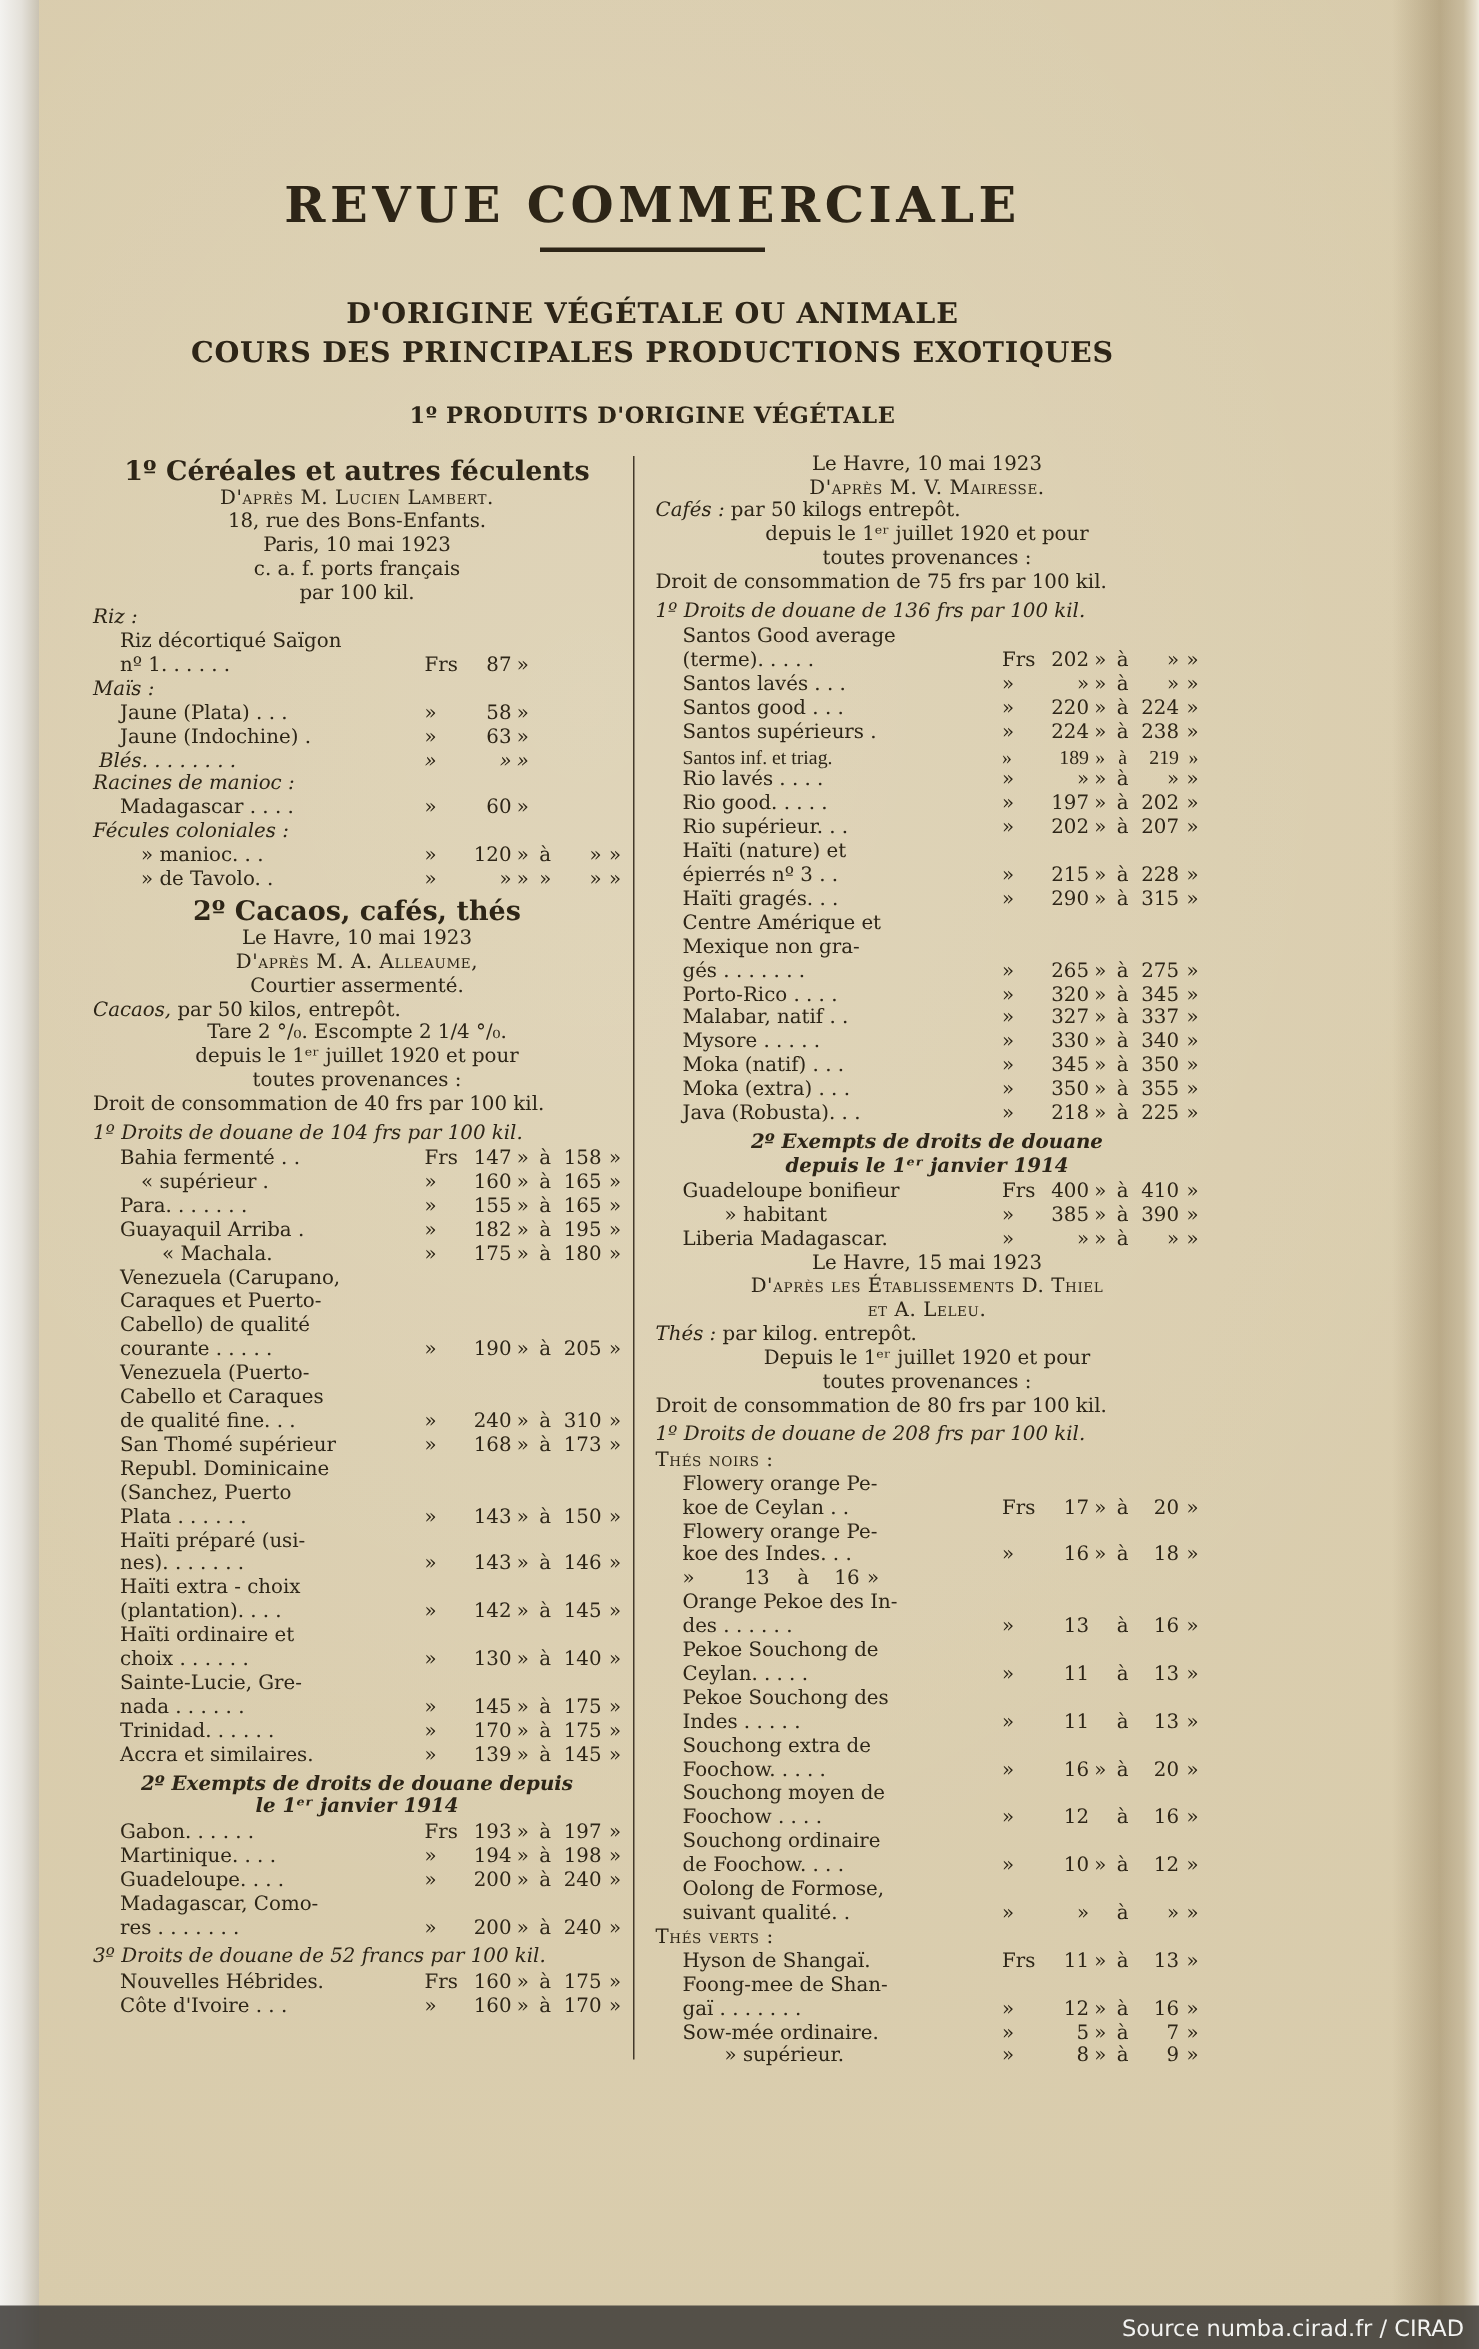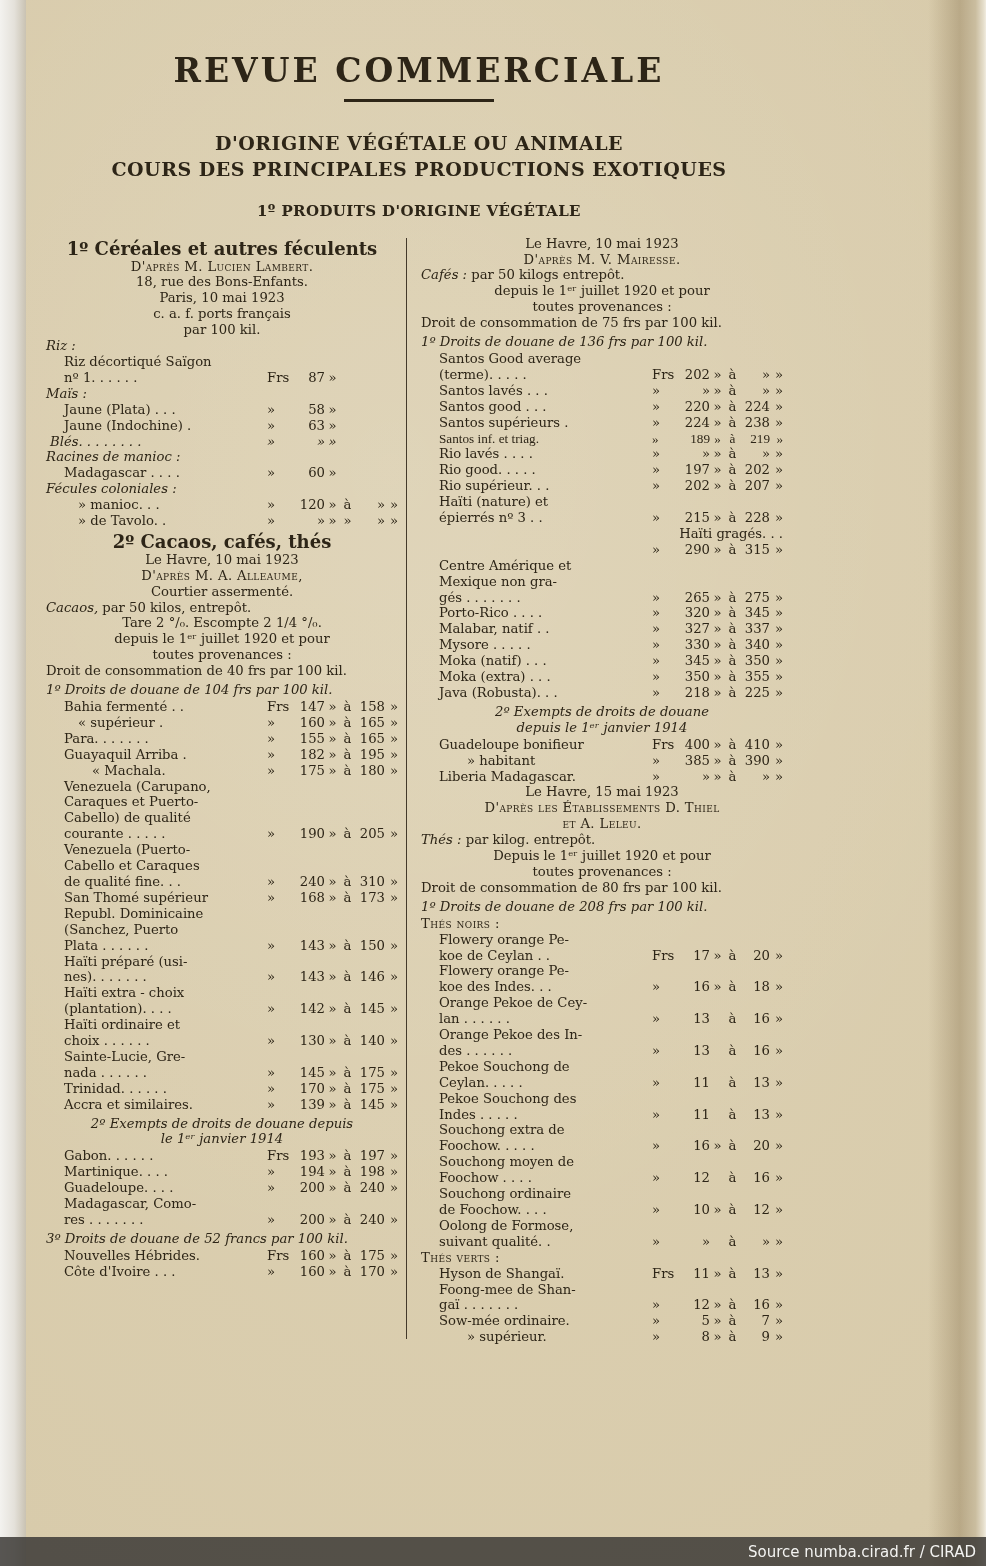--- a/index.html
+++ b/index.html
@@ -25,23 +25,23 @@
     position:absolute; left:0; top:0; width:26px; height:100%;
     background:linear-gradient(90deg,#f3f2ef 0%, #e4e1da 55%, #c9c2b2 100%);
   }
   .edge-right {
     position:absolute; right:0; top:0; width:58px; height:100%;
     background:linear-gradient(90deg, rgba(0,0,0,0) 0%, rgba(104,80,42,.28) 55%, #cabd9f 82%, #e6dfcd 96%, #f1ece0 100%);
     pointer-events:none;
   }
   .content {
     position:relative;
-    margin-left:20px;
+    margin-left:36px;
     width:746px;
-    padding-top:54px;
+    padding-top:120px;
   }
   .title {
     text-align:center;
     font-weight:800;
     font-size:33px;
     letter-spacing:3px;
     line-height:1.05;
   }
   .rule {
     width:150px; height:3px;
@@ -79,21 +79,21 @@
   }
   .col-right { width:362px; }
 
   .h  { font-weight:bold; text-align:center; margin:5px 0 2px 0; font-size:18px; }
   .c  { text-align:center; }
   .sc { text-align:center; font-variant:small-caps; letter-spacing:.4px; }
   .il { font-style:italic; }
   .p  { }
   .it { font-style:italic; }
   .ih { font-style:italic; margin:3px 0 1px 0; }
-  .c2 { text-align:center; white-space:pre-line; }
+  .c2 { text-align:center; white-space:pre-line;font-weight:bold; }
   .scl{ font-variant:small-caps; letter-spacing:.4px; }
 
   .row { display:flex; align-items:flex-end; padding-left:18px; }
   .row .lbl { flex:1; min-width:0; white-space:pre-line; }
   .nums { display:flex; flex:0 0 auto; white-space:nowrap; }
   .nums span { display:inline-block; }
   .n-c1 { width:28px; text-align:left; }
   .n-v1 { width:30px; text-align:right; }
   .n-m1 { width:15px; text-align:center; }
   .n-a  { width:15px; text-align:center; }
@@ -572,21 +572,21 @@
 épierrés nº 3 . .</div>
               <div class="nums">
                 <span class="n-c1">»</span>
                 <span class="n-v1">215</span>
                 <span class="n-m1">»</span>
                 <span class="n-a">à</span>
                 <span class="n-v2">228</span>
                 <span class="n-m2">»</span>
               </div>
             </div>
-            <div class="row" style="padding-left: 18px; flex-direction: column;">
+            <div class="row" style="padding-left: 18px;">
               <div class="lbl">Haïti gragés. . .</div>
               <div class="nums">
                 <span class="n-c1">»</span>
                 <span class="n-v1">290</span>
                 <span class="n-m1">»</span>
                 <span class="n-a">à</span>
                 <span class="n-v2">315</span>
                 <span class="n-m2">»</span>
               </div>
             </div>
@@ -731,22 +731,20 @@
               <div class="nums">
                 <span class="n-c1">»</span>
                 <span class="n-v1">16</span>
                 <span class="n-m1">»</span>
                 <span class="n-a">à</span>
                 <span class="n-v2">18</span>
                 <span class="n-m2">»</span>
               </div>
             </div>
             <div class="row" style="padding-left: 18px;">
-              <div class="lbl">Orange Pekoe de Cey-
-lan . . . . . .</div>
               <div class="nums">
                 <span class="n-c1">»</span>
                 <span class="n-v1">13</span>
                 <span class="n-m1"></span>
                 <span class="n-a">à</span>
                 <span class="n-v2">16</span>
                 <span class="n-m2">»</span>
               </div>
             </div>
             <div class="row" style="padding-left: 18px;">

